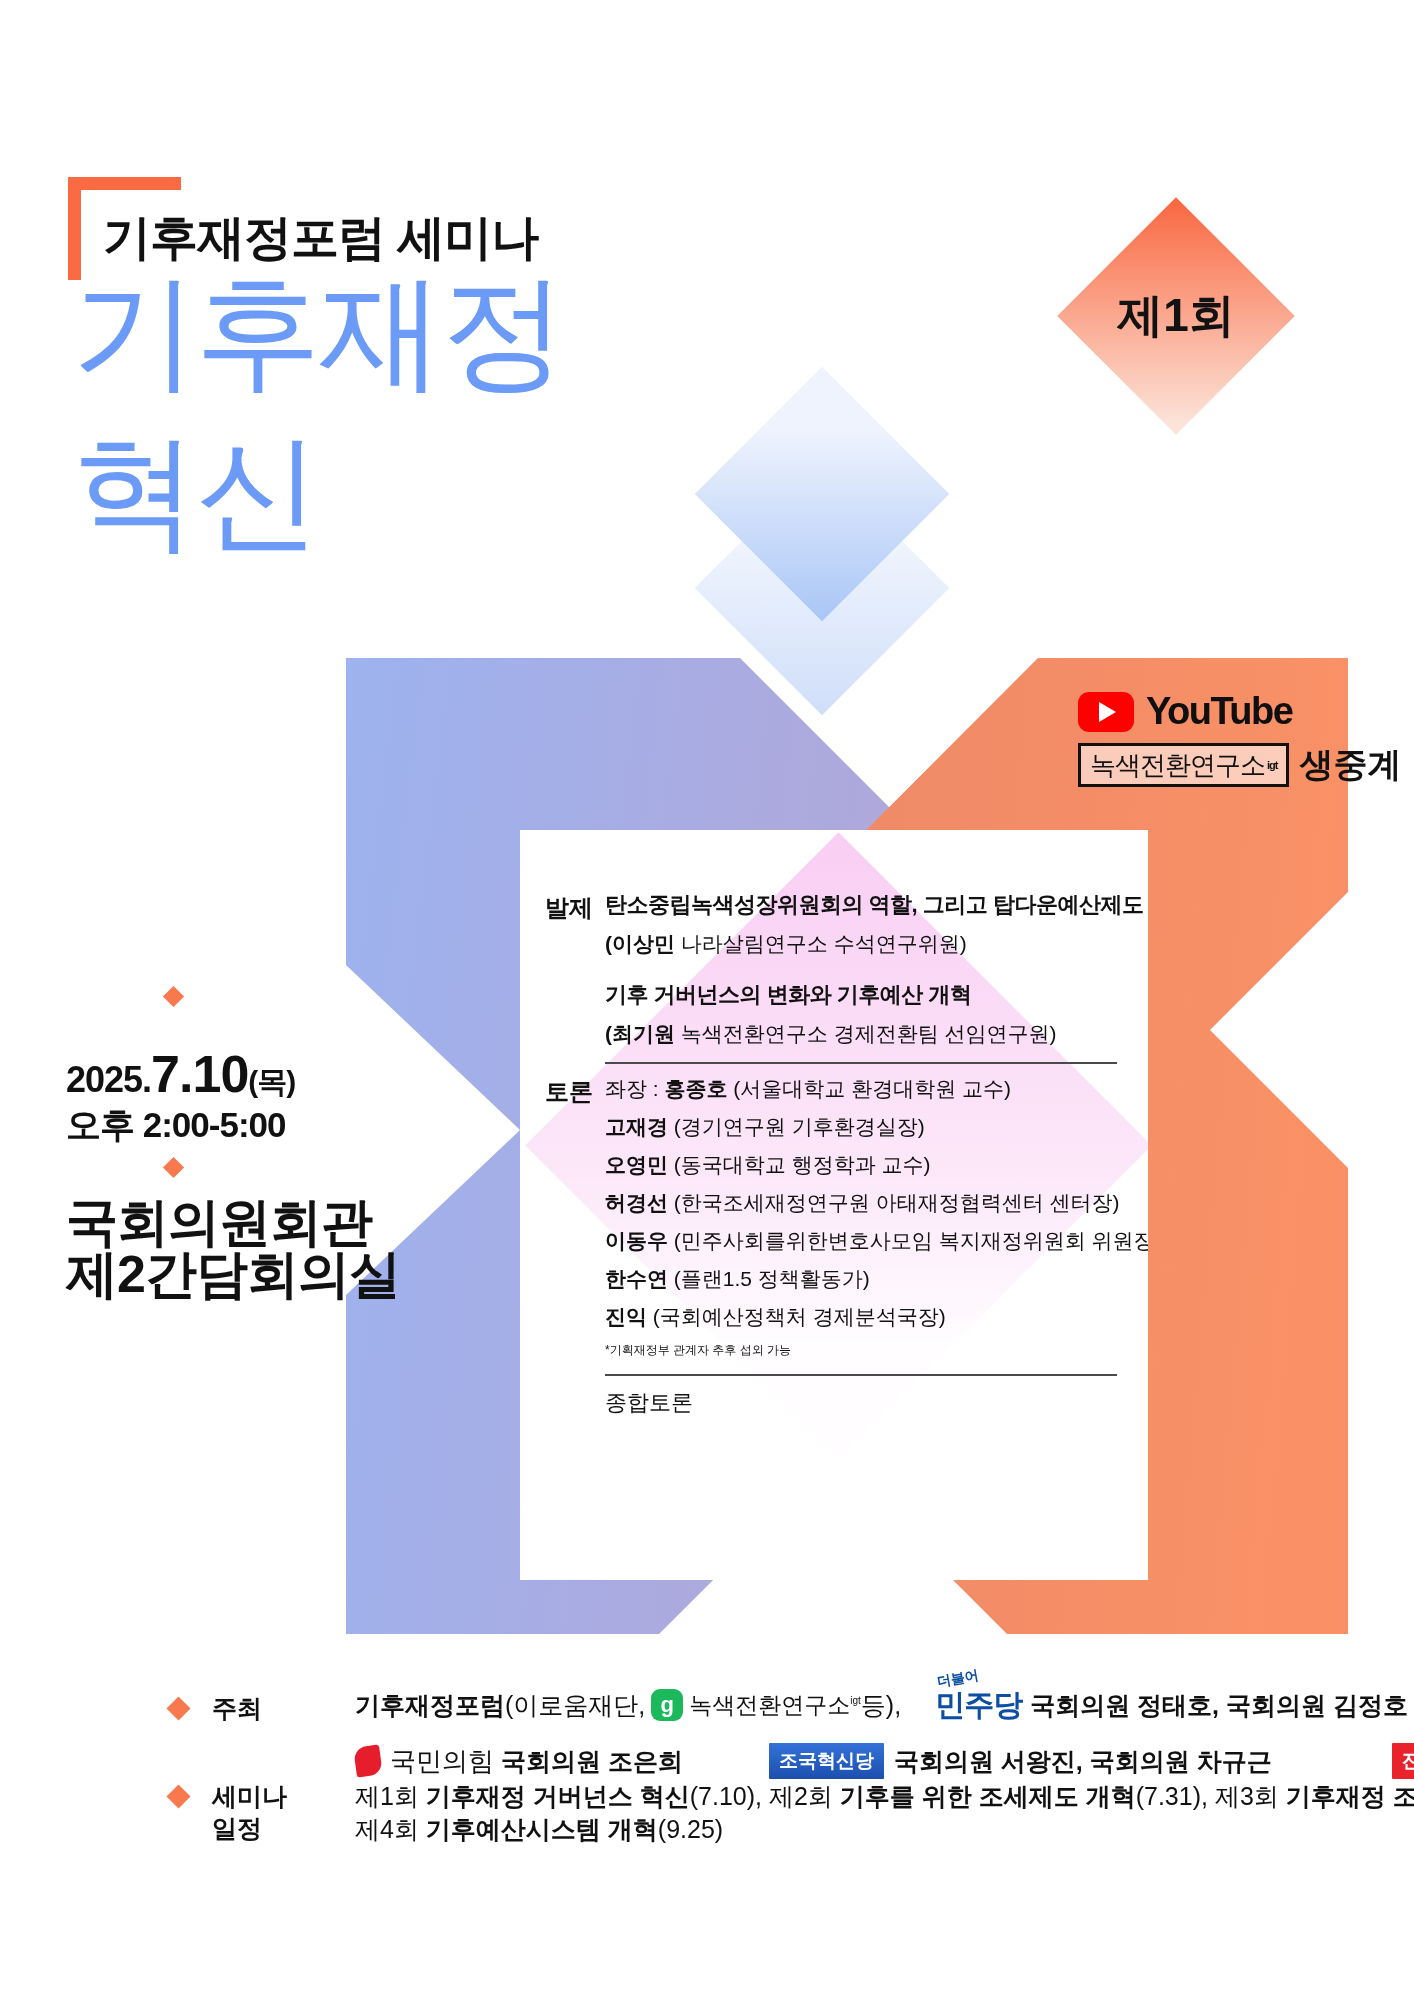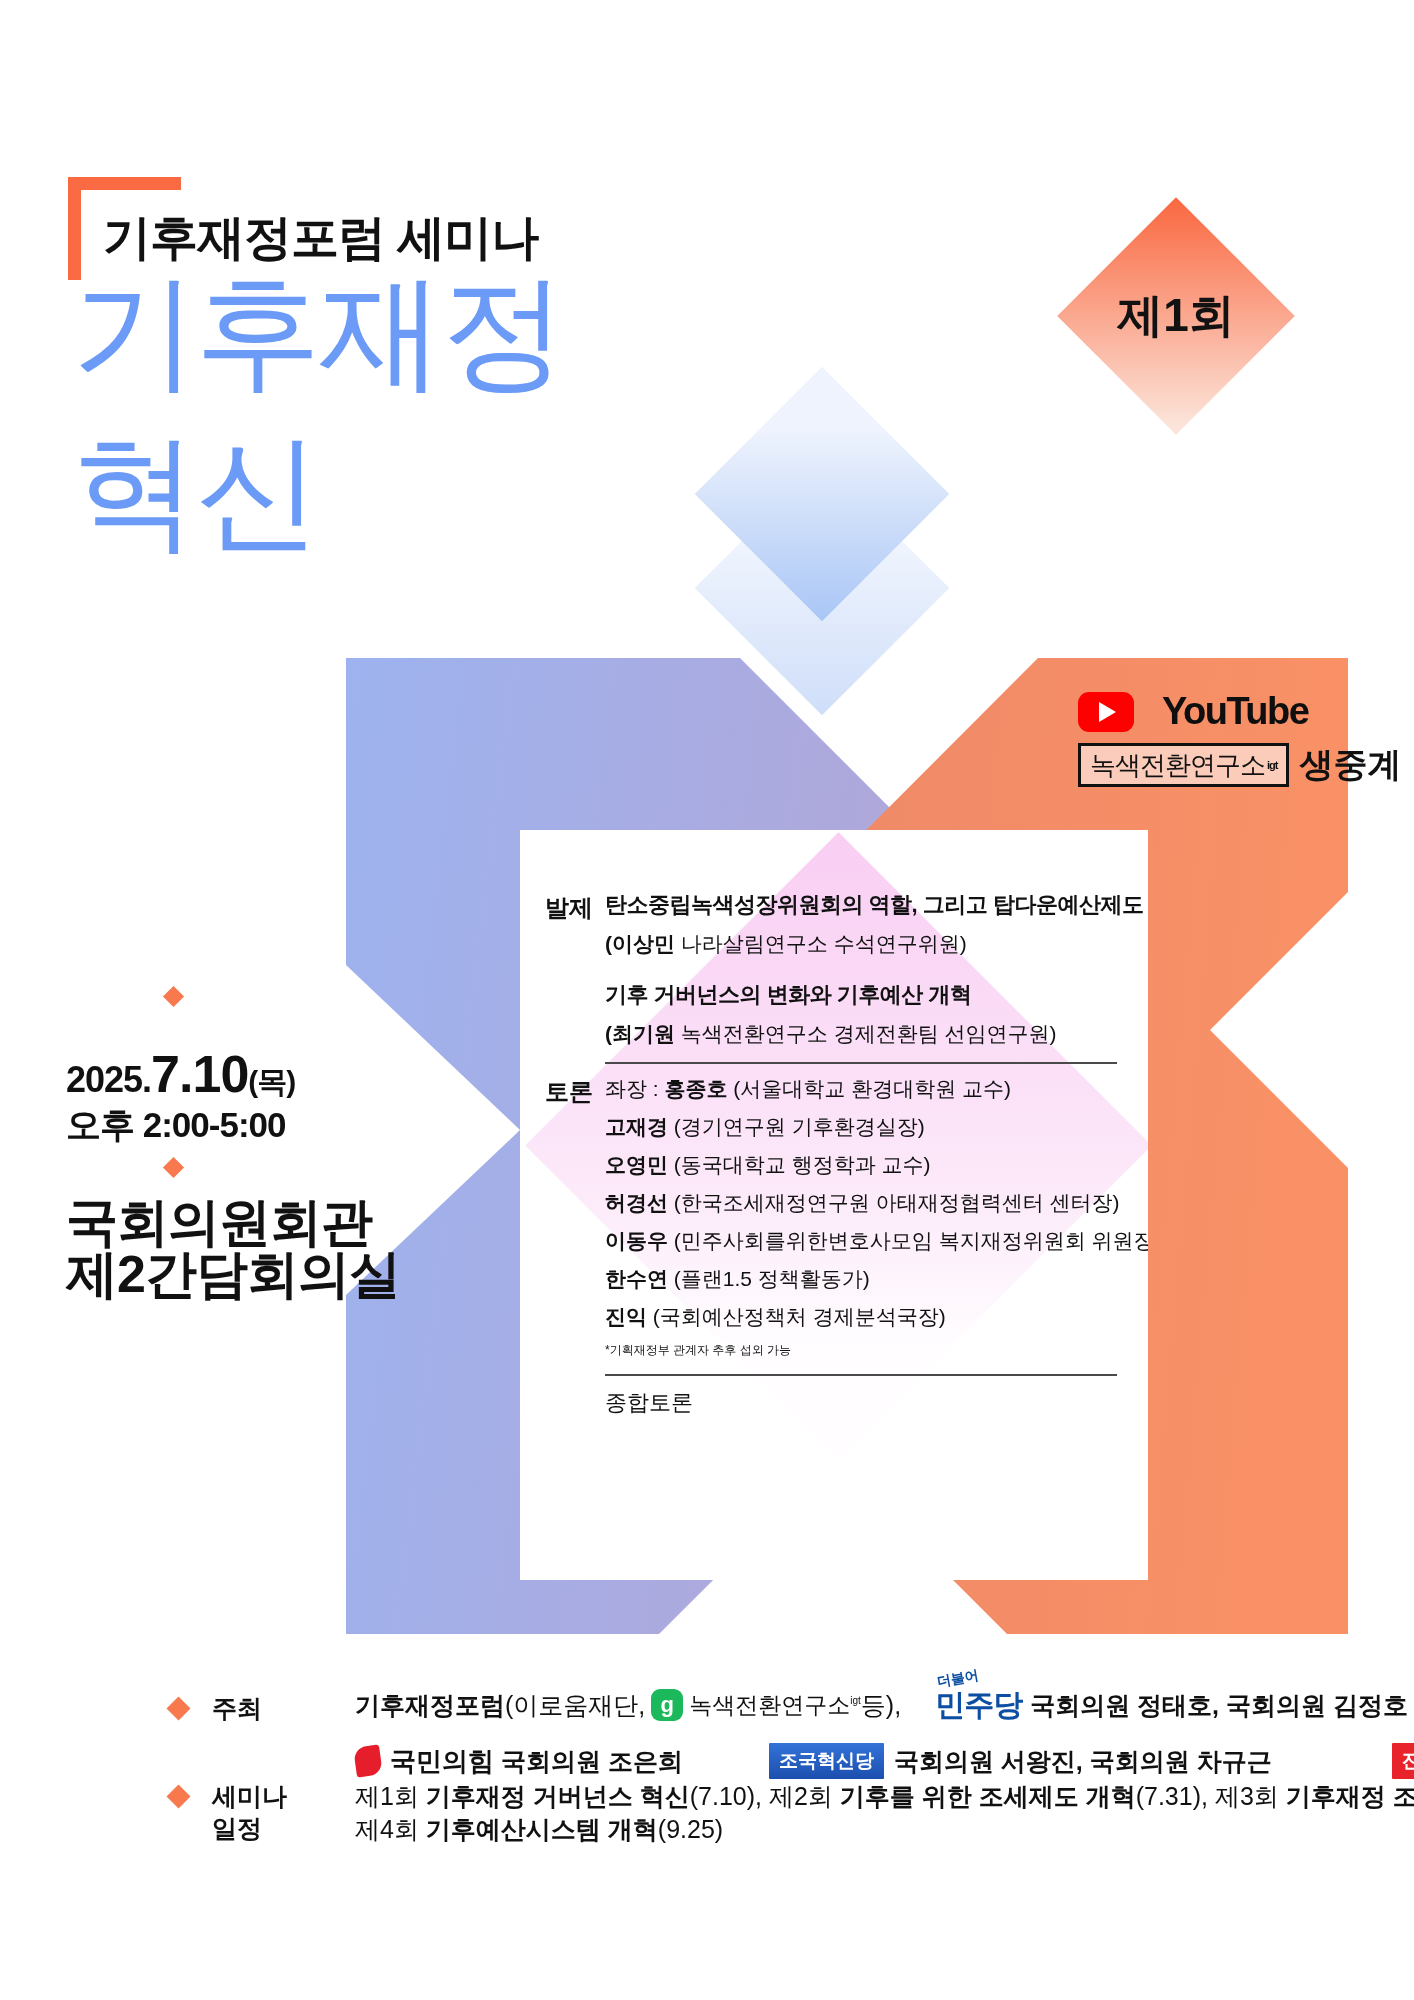--- a/index.html
+++ b/index.html
@@ -25,21 +25,21 @@
            border-left:13px solid var(--accent);border-top:13px solid var(--accent);}
   .series-label{left:103px;top:206px;font-size:48px;font-weight:900;letter-spacing:-1px;white-space:nowrap;}
   .main-title{left:72px;top:252px;font-size:126px;font-weight:400;color:var(--title-blue);
               line-height:160px;letter-spacing:-3px;white-space:nowrap;}
   .badge{left:1092px;top:232px;width:168px;height:168px;transform:rotate(45deg);
          background:linear-gradient(135deg,var(--badge-top) 0%,#fce4da 96%);}
   .badge-text{width:100%;height:100%;display:flex;align-items:center;justify-content:center;
               transform:rotate(-45deg);font-size:46px;font-weight:900;color:#121212;}
 
   
-  .yt-row{left:1078px;top:690px;display:flex;align-items:center;gap:28px;}
+  .yt-row{left:1078px;top:690px;display:flex;align-items:center;gap:12px;}
   .yt-btn{width:56px;height:40px;background:var(--youtube-red);border-radius:11px;
           display:flex;align-items:center;justify-content:center;}
   .yt-tri{width:0;height:0;border-left:17px solid #fff;border-top:10px solid transparent;
           border-bottom:10px solid transparent;margin-left:3px;}
   .yt-word{font-size:38px;font-weight:800;letter-spacing:-1.5px;color:#0f0f0f;}
   .inst-row{left:1078px;top:742px;display:flex;align-items:center;}
   .inst-box{height:38px;border:3px solid #111;background:rgba(255,255,255,0.55);
             display:flex;align-items:center;padding:0 9px;font-size:26px;letter-spacing:-1px;white-space:nowrap;}
   .inst-box sup{font-size:11px;font-weight:700;margin-left:2px;}
   .live-label{font-size:34px;font-weight:900;margin-left:10px;white-space:nowrap;}
@@ -77,21 +77,21 @@
   .g-logo{width:32px;height:32px;border-radius:9px;background:var(--green-logo);color:#fff;
           display:flex;align-items:center;justify-content:center;font-size:22px;font-weight:800;margin:0 6px;}
   .inst-small{font-size:23px;}
   .inst-small sup{font-size:10px;}
   .minjoo{position:relative;margin-left:34px;margin-right:8px;}
   .minjoo-small{position:absolute;top:-15px;left:2px;font-size:14px;font-weight:700;
                 color:var(--minjoo-blue);transform:rotate(-10deg);}
   .minjoo-name{font-size:30px;font-weight:900;color:var(--minjoo-blue);letter-spacing:-1px;}
   .ppp-mark{width:26px;height:30px;background:var(--ppp-red);border-radius:13px 3px 13px 3px;
             transform:rotate(-8deg);margin-right:9px;}
-  .ppp-name{font-size:26px;font-weight:700;}
+  .ppp-name{font-size:26px;font-weight:400;}
   .party-box{color:#fff;font-size:19px;font-weight:800;padding:5px 10px;border-radius:1px;white-space:nowrap;}
   .rebuilding{margin-left:86px;margin-right:10px;background:linear-gradient(180deg,#3472d8,var(--rebuilding-blue));}
   .jinbo{margin-left:120px;margin-right:10px;background:var(--jinbo-red);}
   .sched-rows{font-size:25px;line-height:33px;white-space:nowrap;}
   .sched-title{font-weight:800;}
 </style>
 </head>
 <body>
 
 <div class="poster">

